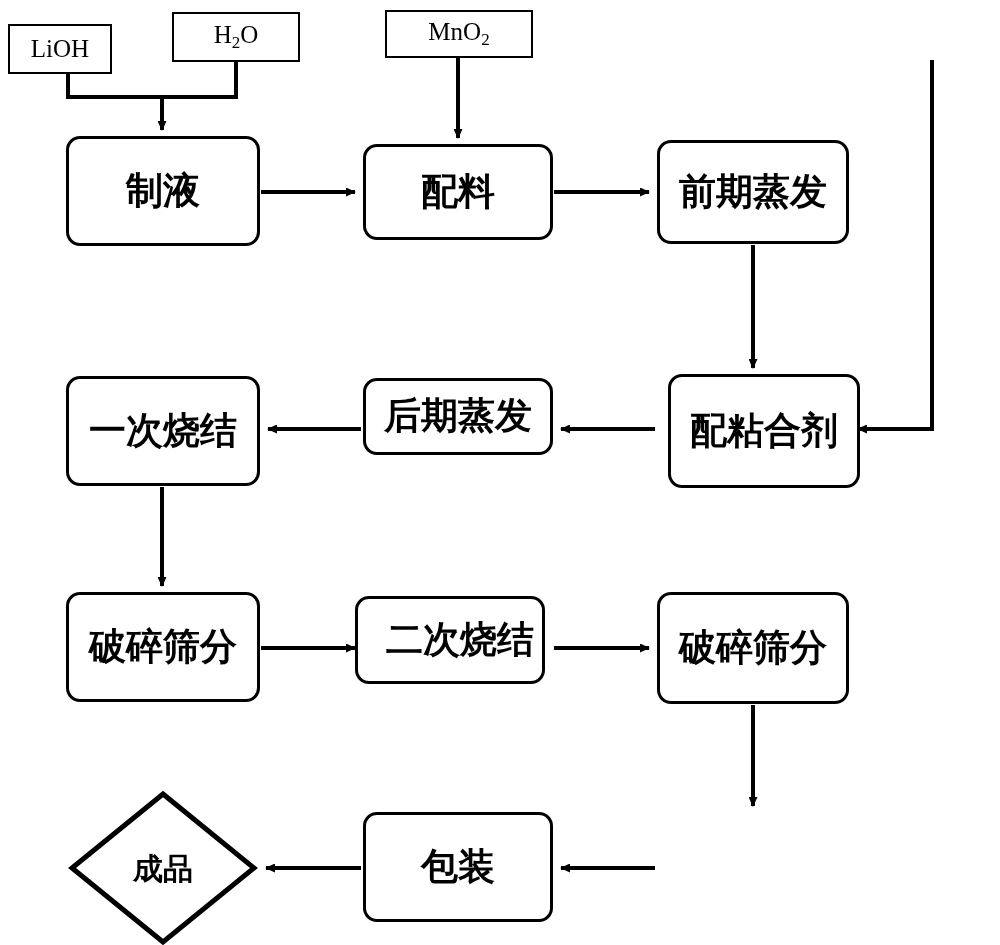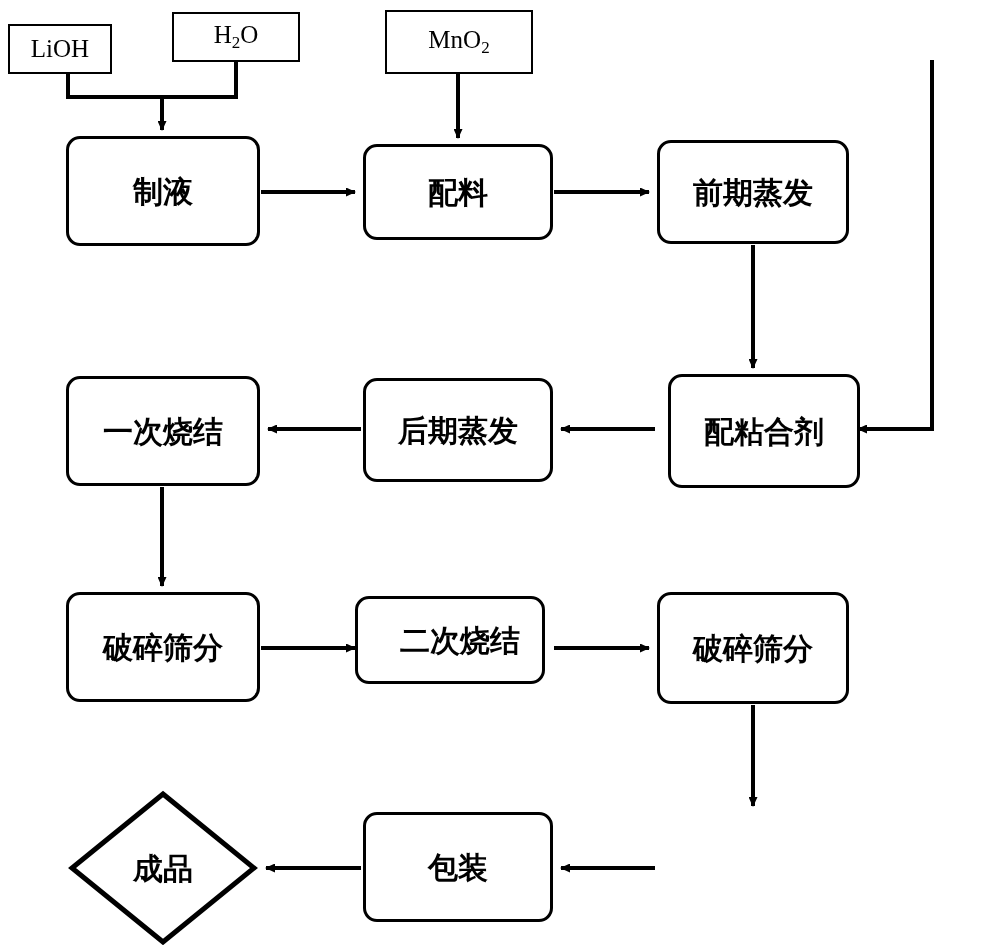--- a/index.html
+++ b/index.html
@@ -46,21 +46,21 @@
   }
   .node.input-box.cjk {
     font-family: "DejaVu Sans", "Liberation Sans", sans-serif;
     font-size: 21px;
   }
   
   .node.process-box {
     border: 3px solid #000000;
     border-radius: 14px;
     font-family: "DejaVu Sans", "Liberation Sans", sans-serif;
-    font-size: 30px;
+    font-size: 37px;
     font-weight: 700;
   }
   
   .node.diamond-wrap {
     background: transparent;
     border: none;
   }
   .diamond-shape {
     position: absolute;
     left: 0;
@@ -152,42 +152,42 @@
   </svg>
 
   <div class="node input-box" style="left:8px; top:24px; width:104px; height:50px;">
     <span>LiOH</span>
   </div>
 
   <div class="node input-box" style="left:172px; top:12px; width:128px; height:50px;">
     <span><span>H</span><span class="sub">2</span><span>O</span></span>
   </div>
 
-  <div class="node input-box" style="left:385px; top:10px; width:148px; height:64px;">
+  <div class="node input-box" style="left:385px; top:10px; width:148px; height:48px;">
     <span><span>MnO</span><span class="sub">2</span></span>
   </div>
 
 
   <div class="node process-box" style="left:66px; top:136px; width:194px; height:110px;">
     <span>制液</span>
   </div>
 
   <div class="node process-box" style="left:363px; top:144px; width:190px; height:96px;">
     <span>配料</span>
   </div>
 
   <div class="node process-box" style="left:657px; top:140px; width:192px; height:104px;">
     <span>前期蒸发</span>
   </div>
 
   <div class="node process-box" style="left:66px; top:376px; width:194px; height:110px;">
     <span>一次烧结</span>
   </div>
 
-  <div class="node process-box" style="left:363px; top:378px; width:190px; height:104px;text-align:right;">
+  <div class="node process-box" style="left:363px; top:378px; width:190px; height:77px;text-align:right;">
     <span>后期蒸发</span>
   </div>
 
   <div class="node process-box" style="left:657px; top:374px; width:192px; height:114px;margin-left:11px;">
     <span>配粘合剂</span>
   </div>
 
   <div class="node process-box" style="left:66px; top:592px; width:194px; height:110px;">
     <span>破碎筛分</span>
   </div>

